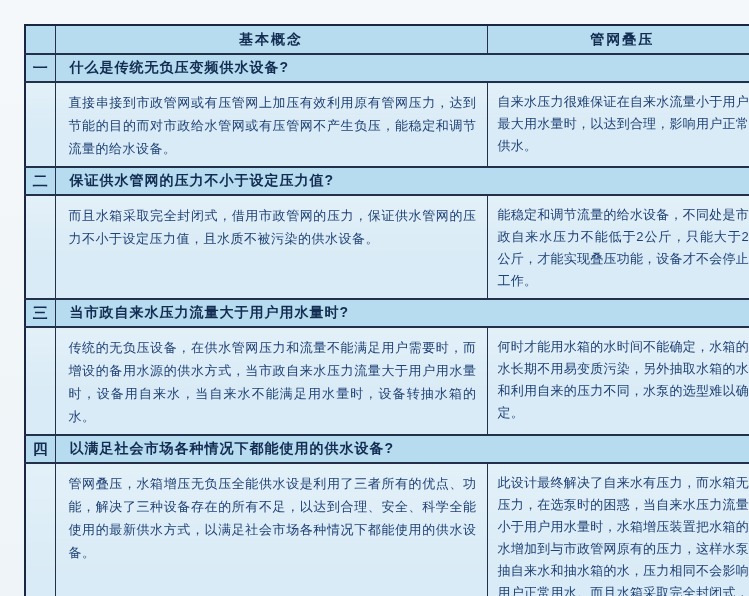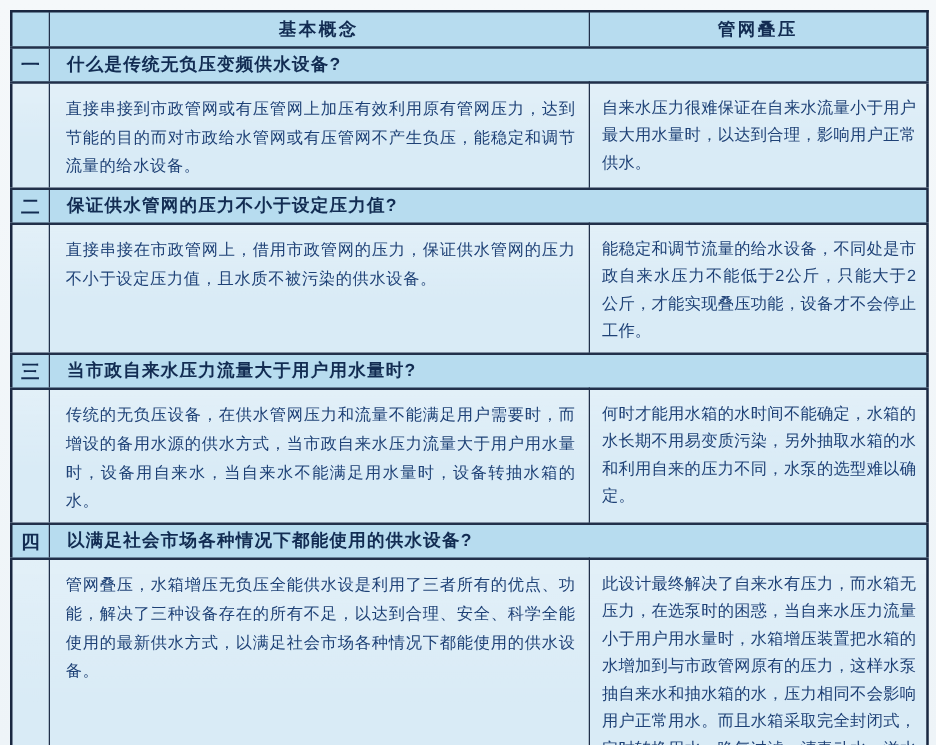--- a/index.html
+++ b/index.html
@@ -12,21 +12,21 @@
     --text-strong:#122c52;
   }
   *{margin:0;padding:0;box-sizing:border-box;}
   html,body{width:749px;height:596px;overflow:hidden;}
   body{
     background:var(--page-bg);
     font-family:"Liberation Sans","DejaVu Sans",sans-serif;
   }
   .page{
     width:749px;height:596px;
-    padding:8px;
+    padding:24px;
     background:linear-gradient(180deg,#f5f8fa 0%,#eef4f8 100%);
   }
   table.info-table{
     width:733px;
     height:580px;
     table-layout:fixed;
     border-collapse:collapse;
     border:2px solid var(--border-outer);
     background:var(--content-bg);
   }
@@ -119,21 +119,21 @@
         <td class="concept-cell">直接串接到市政管网或有压管网上加压有效利用原有管网压力，达到节能的目的而对市政给水管网或有压管网不产生负压，能稳定和调节流量的给水设备。</td>
         <td class="diff-cell">自来水压力很难保证在自来水流量小于用户最大用水量时，以达到合理，影响用户正常供水。</td>
       </tr>
 
       <tr class="q-row">
         <td class="num-cell">二</td>
         <td class="q-cell" colspan="2">保证供水管网的压力不小于设定压力值?</td>
       </tr>
       <tr class="c-row c-row-2">
         <td class="num-cell"></td>
-        <td class="concept-cell">直接串接在市政管网上，借用市政管网的压力，保证供水管网的压力不小于设定压力值，且水质不被污染的供水设备。</td>
+        <td class="concept-cell">而且水箱采取完全封闭式，借用市政管网的压力，保证供水管网的压力不小于设定压力值，且水质不被污染的供水设备。</td>
         <td class="diff-cell">能稳定和调节流量的给水设备，不同处是市政自来水压力不能低于2公斤，只能大于2公斤，才能实现叠压功能，设备才不会停止工作。</td>
       </tr>
 
       <tr class="q-row">
         <td class="num-cell">三</td>
         <td class="q-cell" colspan="2">当市政自来水压力流量大于用户用水量时?</td>
       </tr>
       <tr class="c-row c-row-3">
         <td class="num-cell"></td>
         <td class="concept-cell">传统的无负压设备，在供水管网压力和流量不能满足用户需要时，而增设的备用水源的供水方式，当市政自来水压力流量大于用户用水量时，设备用自来水，当自来水不能满足用水量时，设备转抽水箱的水。</td>

